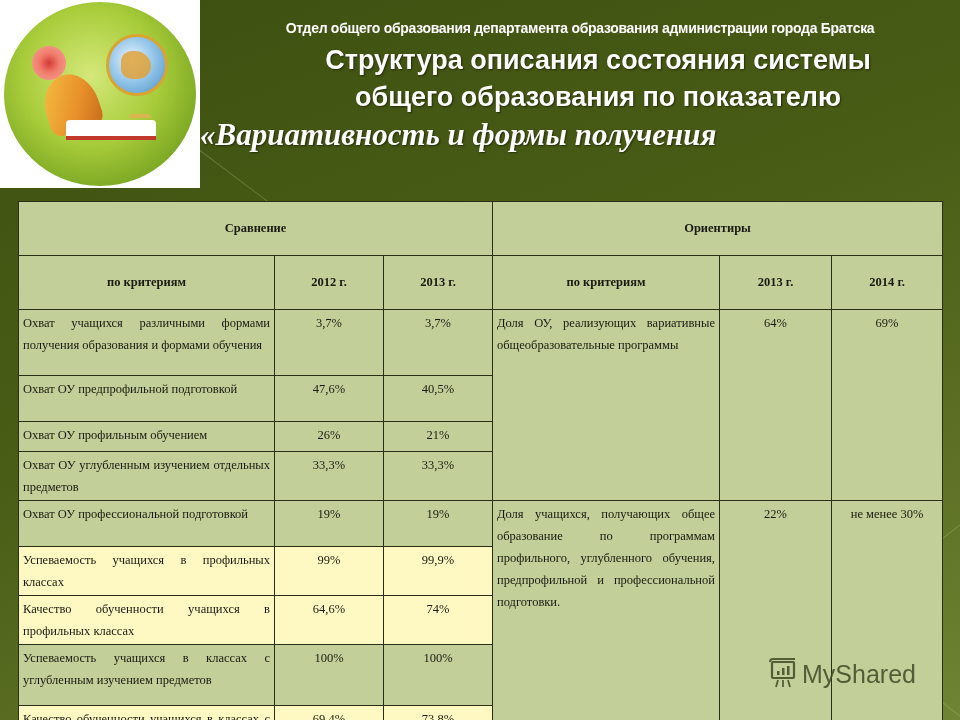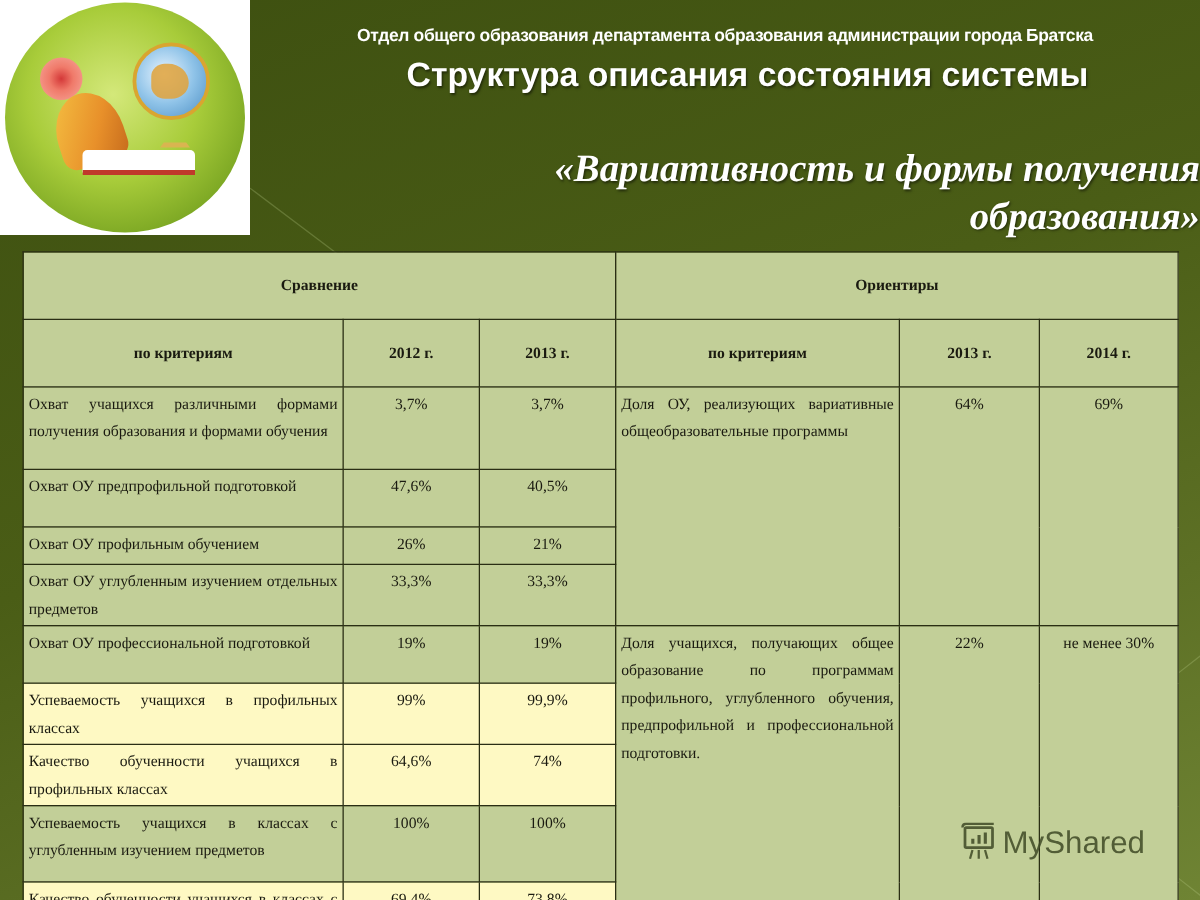--- a/index.html
+++ b/index.html
@@ -97,21 +97,21 @@
     font-weight: bold;
     font-size: 27px;
     line-height: 37px;
     text-shadow: 1px 1px 2px rgba(0,0,0,0.5);
     padding-left: 36px;
   }
   .title-italic {
     position: absolute;
     left: 200px; top: 116px;
     width: 760px;
-    text-align: right;
+    text-align: left;
     color: #ffffff;
     font-family: "Liberation Serif", serif;
     font-style: italic;
     font-weight: bold;
     font-size: 31px;
     line-height: 38px;
     text-shadow: 1px 1px 2px rgba(0,0,0,0.5);
   }
   table.data {
     position: absolute;
@@ -168,24 +168,24 @@
     </div>
     <div class="globe-stand"></div>
     <div class="book"></div>
   </div>
 </div>
 
 <div class="header-sub">Отдел общего образования департамента образования администрации города Братска</div>
 
 <div class="title-main">
   <div>Структура описания состояния системы</div>
+  <div>общего образования по показателю</div>
 </div>
 <div class="title-italic">
   <div>«Вариативность и формы получения</div>
-  <div>образования»</div>
 </div>
 
 <table class="data">
   <colgroup>
     <col style="width:256px">
     <col style="width:109px">
     <col style="width:109px">
     <col style="width:227px">
     <col style="width:112px">
     <col style="width:111px">

